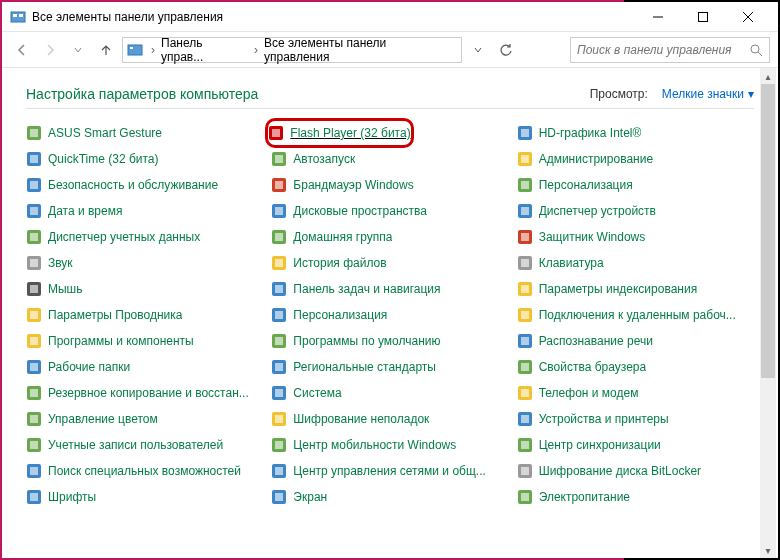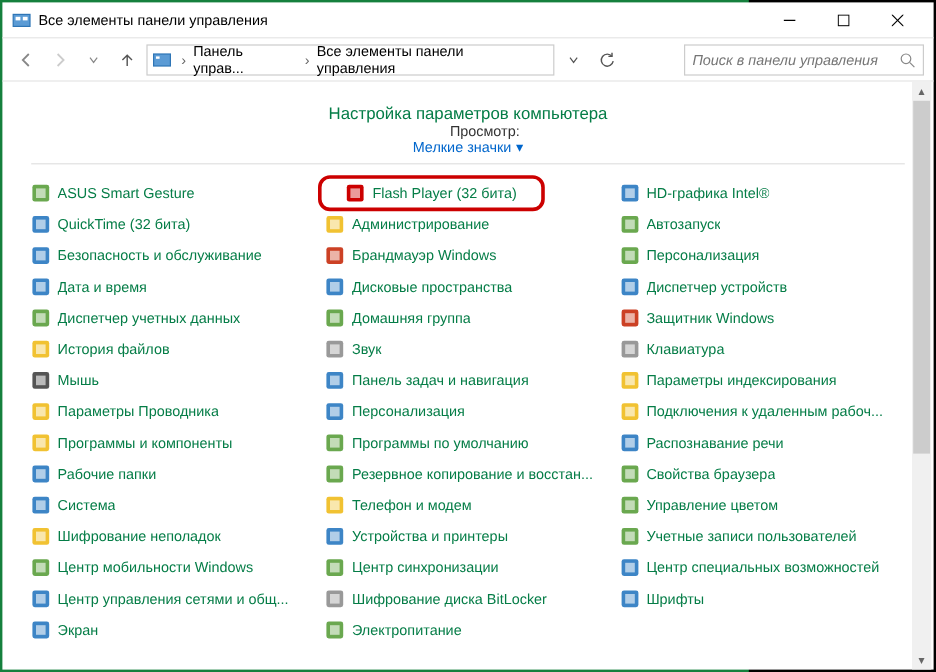--- a/index.html
+++ b/index.html
@@ -1,45 +1,45 @@
 <!DOCTYPE html>
 <html><head>
 <meta charset="utf-8">
 <style>
 * { box-sizing: border-box; margin: 0; padding: 0; }
 body { font-family: "Segoe UI", Tahoma, sans-serif; font-size: 12px; background: #000; width: 780px; height: 560px; overflow: hidden; }
-.frame { background: #15803d; padding: 2px; width: 624px; height: 560px; }
+.frame { background: #be185d; padding: 2px; width: 624px; height: 560px; }
 .window { background: #fff; width: 776px; height: 556px; display: flex; flex-direction: column; }
 .titlebar { height: 30px; display: flex; align-items: center; padding: 0 8px; border-bottom: 1px solid #e5e5e5; }
 .titlebar-icon { width: 16px; height: 16px; margin-right: 6px; display: inline-flex; align-items: center; justify-content: center; }
 .title-text { flex: 1; font-size: 12px; color: #000; }
 .win-btns { display: flex; gap: 0; }
 .win-btn { width: 45px; height: 28px; display: flex; align-items: center; justify-content: center; color: #000; }
 .navbar { height: 36px; display: flex; align-items: center; padding: 4px 8px; border-bottom: 1px solid #e5e5e5; gap: 4px; }
 .nav-arrow { width: 24px; height: 24px; display: flex; align-items: center; justify-content: center; color: #888; }
 .nav-arrow.enabled { color: #333; }
 .breadcrumb { flex: 1; height: 26px; border: 1px solid #ccc; display: flex; align-items: center; padding: 0 4px; font-size: 12px; }
 .breadcrumb-icon { width: 16px; height: 16px; margin-right: 4px; display: inline-flex; align-items: center; justify-content: center; }
 .breadcrumb-seg { padding: 0 2px; }
 .breadcrumb-sep { color: #666; padding: 0 4px; }
 .refresh-btn { width: 24px; height: 24px; display: flex; align-items: center; justify-content: center; color: #555; }
 .searchbox { width: 200px; height: 26px; border: 1px solid #ccc; display: flex; align-items: center; padding: 0 6px; color: #888; margin-left: 48px; }
 .searchbox input { border: none; outline: none; width: 100%; font-size: 12px; color: #888; font-style: italic; }
 .content { flex: 1; padding: 18px 24px 10px 24px; position: relative; overflow: hidden; }
-.heading-row { display: flex; align-items: center; margin-bottom: 6px; flex-direction: column; }
+.heading-row { display: flex; align-items: center; margin-bottom: 6px; }
 .heading { color: #057D47; font-size: 14px; flex: 1; }
-.view-label { font-size: 12px; color: #333; margin-right: 4px; padding-left: 32px; }
+.view-label { font-size: 12px; color: #333; margin-right: 14px; padding-left: 32px; }
 .view-link { color: #0066cc; font-size: 12px; }
 .view-drop { color: #0066cc; margin-left: 4px; }
 .divider { height: 1px; background: #e0e0e0; margin: 4px 0 14px 0; }
 .grid { display: grid; grid-template-columns: repeat(3, 1fr); column-gap: 8px; row-gap: 6px; text-align: center; }
 .item { display: flex; align-items: center; gap: 6px; height: 20px; cursor: pointer; }
 .item-icon { width: 16px; height: 16px; flex-shrink: 0; display: inline-flex; align-items: center; justify-content: center; font-size: 12px; }
 .item-label { color: #057D47; font-size: 12px; white-space: nowrap; overflow: hidden; text-overflow: ellipsis; }
-.highlight-box { border: 3px solid #cc0000; border-radius: 10px; padding: 4px 20px; margin: -6px -10px -6px -6px; display: inline-flex; align-items: center; gap: 6px; }
+.highlight-box { border: 3px solid #cc0000; border-radius: 10px; padding: 4px 0; margin: -6px -10px -6px -6px; display: inline-flex; align-items: center; gap: 6px; text-decoration: underline; }
 .scrollbar-track { position: absolute; right: 2px; top: 0; bottom: 0; width: 16px; background: #f0f0f0; }
 .scrollbar-btn { height: 16px; background: #f0f0f0; display: flex; align-items: center; justify-content: center; color: #666; font-size: 10px; }
 .scrollbar-thumb { position: absolute; top: 16px; height: 60%; width: 14px; left: 1px; background: #ccc; }
 svg { display: block; }
 </style>
 </head>
 <body>
 
 <div class="frame">
 <div class="window">
@@ -170,38 +170,38 @@
               <svg width="16" height="16">
                 <rect x="1" y="1" width="14" height="14" rx="2" fill="#3d85c6"></rect>
                 <rect x="4" y="4" width="8" height="8" fill="#fff" opacity="0.6"></rect>
               </svg>
             </span>
             <span class="item-label">QuickTime (32 бита)</span>
           </div>
           <div class="item">
             <span class="item-icon">
               <svg width="16" height="16">
+                <rect x="1" y="1" width="14" height="14" rx="2" fill="#6aa84f"></rect>
+                <rect x="4" y="4" width="8" height="8" fill="#fff" opacity="0.6"></rect>
+              </svg>
+            </span>
+            <span class="item-label">Автозапуск</span>
+          </div>
+          <div class="item">
+            <span class="item-icon">
+              <svg width="16" height="16">
                 <rect x="1" y="1" width="14" height="14" rx="2" fill="#f1c232"></rect>
                 <rect x="4" y="4" width="8" height="8" fill="#fff" opacity="0.6"></rect>
               </svg>
             </span>
             <span class="item-label">Администрирование</span>
           </div>
           <div class="item">
             <span class="item-icon">
               <svg width="16" height="16">
-                <rect x="1" y="1" width="14" height="14" rx="2" fill="#6aa84f"></rect>
-                <rect x="4" y="4" width="8" height="8" fill="#fff" opacity="0.6"></rect>
-              </svg>
-            </span>
-            <span class="item-label">Автозапуск</span>
-          </div>
-          <div class="item">
-            <span class="item-icon">
-              <svg width="16" height="16">
                 <rect x="1" y="1" width="14" height="14" rx="2" fill="#3d85c6"></rect>
                 <rect x="4" y="4" width="8" height="8" fill="#fff" opacity="0.6"></rect>
               </svg>
             </span>
             <span class="item-label">Безопасность и обслуживание</span>
           </div>
           <div class="item">
             <span class="item-icon">
               <svg width="16" height="16">
                 <rect x="1" y="1" width="14" height="14" rx="2" fill="#cc4125"></rect>
@@ -269,42 +269,42 @@
               <svg width="16" height="16">
                 <rect x="1" y="1" width="14" height="14" rx="2" fill="#cc4125"></rect>
                 <rect x="4" y="4" width="8" height="8" fill="#fff" opacity="0.6"></rect>
               </svg>
             </span>
             <span class="item-label">Защитник Windows</span>
           </div>
           <div class="item">
             <span class="item-icon">
               <svg width="16" height="16">
+                <rect x="1" y="1" width="14" height="14" rx="2" fill="#999"></rect>
+                <rect x="4" y="4" width="8" height="8" fill="#fff" opacity="0.6"></rect>
+              </svg>
+            </span>
+            <span class="item-label">Звук</span>
+          </div>
+          <div class="item">
+            <span class="item-icon">
+              <svg width="16" height="16">
                 <rect x="1" y="1" width="14" height="14" rx="2" fill="#f1c232"></rect>
                 <rect x="4" y="4" width="8" height="8" fill="#fff" opacity="0.6"></rect>
               </svg>
             </span>
             <span class="item-label">История файлов</span>
           </div>
           <div class="item">
             <span class="item-icon">
               <svg width="16" height="16">
                 <rect x="1" y="1" width="14" height="14" rx="2" fill="#999"></rect>
                 <rect x="4" y="4" width="8" height="8" fill="#fff" opacity="0.6"></rect>
               </svg>
             </span>
-            <span class="item-label">Звук</span>
-          </div>
-          <div class="item">
-            <span class="item-icon">
-              <svg width="16" height="16">
-                <rect x="1" y="1" width="14" height="14" rx="2" fill="#999"></rect>
-                <rect x="4" y="4" width="8" height="8" fill="#fff" opacity="0.6"></rect>
-              </svg>
-            </span>
             <span class="item-label">Клавиатура</span>
           </div>
           <div class="item">
             <span class="item-icon">
               <svg width="16" height="16">
                 <rect x="1" y="1" width="14" height="14" rx="2" fill="#555"></rect>
                 <rect x="4" y="4" width="8" height="8" fill="#fff" opacity="0.6"></rect>
               </svg>
             </span>
             <span class="item-label">Мышь</span>
@@ -386,38 +386,47 @@
               <svg width="16" height="16">
                 <rect x="1" y="1" width="14" height="14" rx="2" fill="#3d85c6"></rect>
                 <rect x="4" y="4" width="8" height="8" fill="#fff" opacity="0.6"></rect>
               </svg>
             </span>
             <span class="item-label">Рабочие папки</span>
           </div>
           <div class="item">
             <span class="item-icon">
               <svg width="16" height="16">
+                <rect x="1" y="1" width="14" height="14" rx="2" fill="#3d85c6"></rect>
+                <rect x="4" y="4" width="8" height="8" fill="#fff" opacity="0.6"></rect>
+              </svg>
+            </span>
+            <span class="item-label">Региональные стандарты</span>
+          </div>
+          <div class="item">
+            <span class="item-icon">
+              <svg width="16" height="16">
+                <rect x="1" y="1" width="14" height="14" rx="2" fill="#6aa84f"></rect>
+                <rect x="4" y="4" width="8" height="8" fill="#fff" opacity="0.6"></rect>
+              </svg>
+            </span>
+            <span class="item-label">Свойства браузера</span>
+          </div>
+          <div class="item">
+            <span class="item-icon">
+              <svg width="16" height="16">
                 <rect x="1" y="1" width="14" height="14" rx="2" fill="#6aa84f"></rect>
                 <rect x="4" y="4" width="8" height="8" fill="#fff" opacity="0.6"></rect>
               </svg>
             </span>
             <span class="item-label">Резервное копирование и восстан...</span>
           </div>
           <div class="item">
             <span class="item-icon">
               <svg width="16" height="16">
-                <rect x="1" y="1" width="14" height="14" rx="2" fill="#6aa84f"></rect>
-                <rect x="4" y="4" width="8" height="8" fill="#fff" opacity="0.6"></rect>
-              </svg>
-            </span>
-            <span class="item-label">Свойства браузера</span>
-          </div>
-          <div class="item">
-            <span class="item-icon">
-              <svg width="16" height="16">
                 <rect x="1" y="1" width="14" height="14" rx="2" fill="#3d85c6"></rect>
                 <rect x="4" y="4" width="8" height="8" fill="#fff" opacity="0.6"></rect>
               </svg>
             </span>
             <span class="item-label">Система</span>
           </div>
           <div class="item">
             <span class="item-icon">
               <svg width="16" height="16">
                 <rect x="1" y="1" width="14" height="14" rx="2" fill="#f1c232"></rect>
@@ -480,21 +489,21 @@
             </span>
             <span class="item-label">Центр синхронизации</span>
           </div>
           <div class="item">
             <span class="item-icon">
               <svg width="16" height="16">
                 <rect x="1" y="1" width="14" height="14" rx="2" fill="#3d85c6"></rect>
                 <rect x="4" y="4" width="8" height="8" fill="#fff" opacity="0.6"></rect>
               </svg>
             </span>
-            <span class="item-label">Центр специальных возможностей</span>
+            <span class="item-label">Поиск специальных возможностей</span>
           </div>
           <div class="item">
             <span class="item-icon">
               <svg width="16" height="16">
                 <rect x="1" y="1" width="14" height="14" rx="2" fill="#3d85c6"></rect>
                 <rect x="4" y="4" width="8" height="8" fill="#fff" opacity="0.6"></rect>
               </svg>
             </span>
             <span class="item-label">Центр управления сетями и общ...</span>
           </div>

